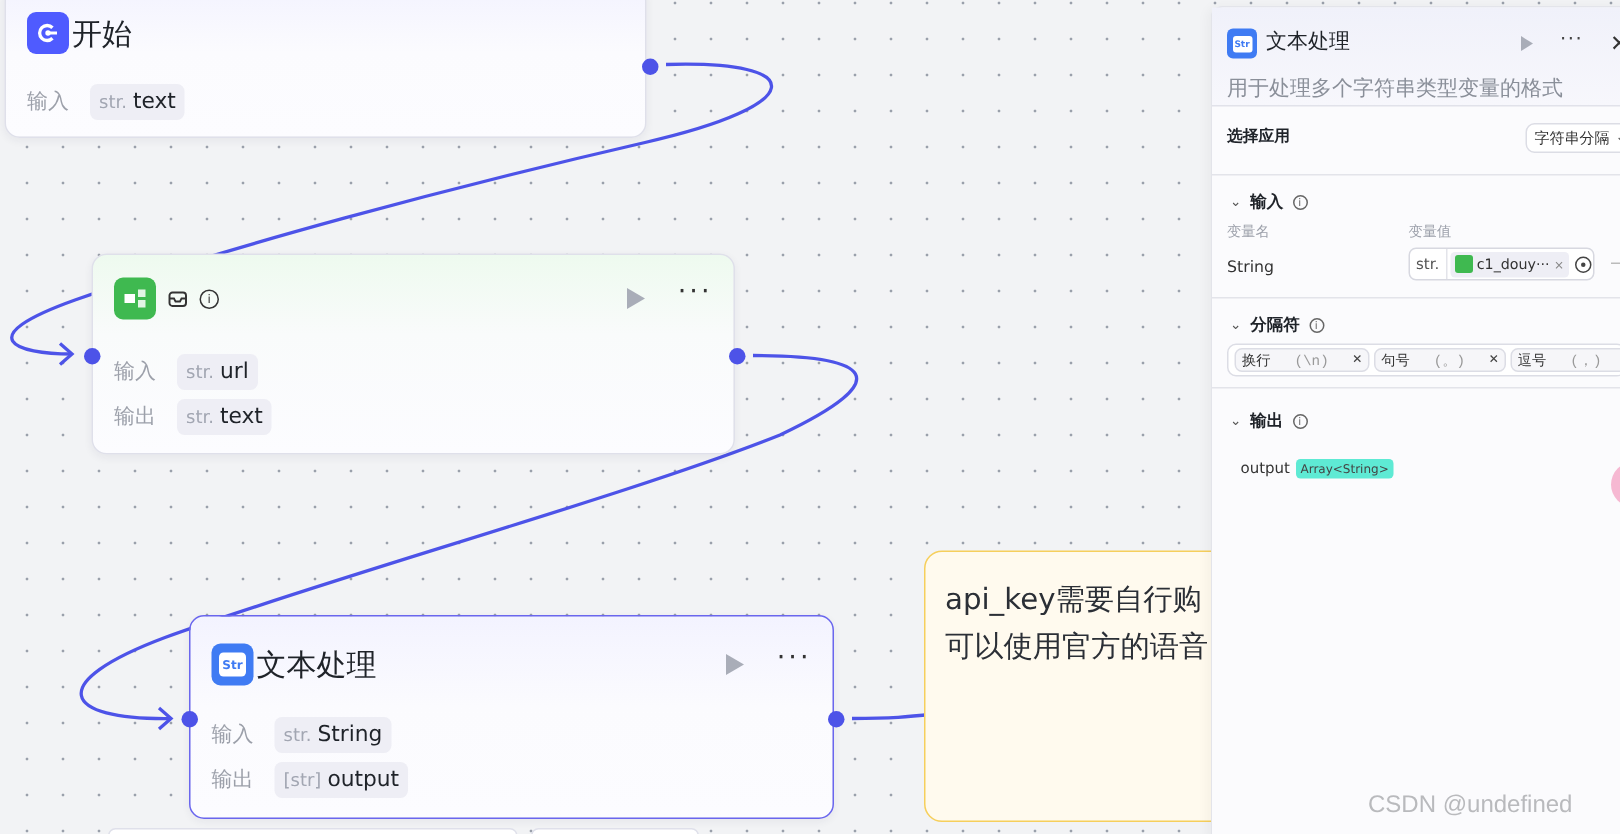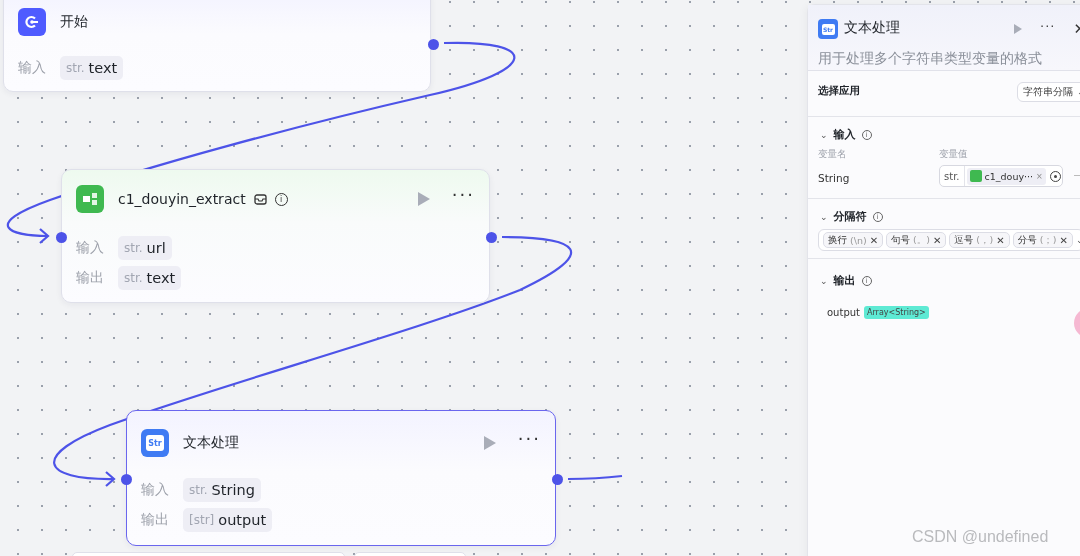--- a/index.html
+++ b/index.html
@@ -23,21 +23,21 @@
     border-radius: 10px;
     box-shadow: 0 2px 6px rgba(30,35,60,0.06);
   }
   .node.green-head { background: linear-gradient(180deg, #eefaef 0%, #f9fbfb 40%, #fcfcff 100%); }
   .node.selected { border: 1.5px solid #6a66ee; }
   .node-head { position: absolute; left: 14px; top: 14px; right: 14px; height: 30px; display: flex; align-items: center; }
   .node-icon {
     width: 28px; height: 28px; border-radius: 6px;
     display: flex; align-items: center; justify-content: center; flex: none;
   }
-  .node-title { font-size: 14px; margin-left: 14px; color: #1f2329; white-space: nowrap; }
+  .node-title { font-size: 20px; margin-left: 2px; color: #1f2329; white-space: nowrap; }
   .head-extra { margin-left: 8px; display: flex; align-items: center; gap: 8px; color: #333; }
   .head-actions { margin-left: auto; display: flex; align-items: center; gap: 22px; }
   .play-icon { width: 0; height: 0; border-left: 12px solid #a9adb8; border-top: 7.5px solid transparent; border-bottom: 7.5px solid transparent; }
   .more-icon { font-size: 18px; letter-spacing: 2px; color: #333; line-height: 10px; padding-bottom: 8px; }
   .row { position: absolute; left: 14px; display: flex; align-items: center; }
   .row-label { font-size: 14px; color: #9ca0aa; width: 42px; }
   .chip {
     background: #eeeef5; border-radius: 5px; height: 24px; padding: 0 6px;
     display: flex; align-items: center; gap: 4px;
   }
@@ -78,21 +78,21 @@
   .col-lbl { position: absolute; font-size: 9.5px; color: #9ca0aa; }
   .var-name { position: absolute; left: 10px; top: 167px; font-size: 10.5px; color: #333; }
   .ref-box { position: absolute; left: 131px; top: 160px; width: 124px; height: 22px; border: 1px solid #d7d8e0; border-radius: 5px; background: #fff; display:flex; align-items:center; }
   .ref-type { font-size: 10px; color: #555; padding: 0 4px; border-right: 1px solid #e3e4ea; height: 100%; display:flex; align-items:center; }
   .ref-chip { margin-left: 2px; height: 17px; background: #eeeef5; border-radius: 3px; display:flex; align-items:center; padding: 0 3px; gap: 3px; font-size: 9.5px; color:#333; }
   .mini-green { width: 12px; height: 12px; border-radius: 2px; background:#3fb950; }
   .ref-target { margin-left: 4px; width: 11px; height: 11px; border: 1.2px solid #444; border-radius: 50%; position: relative; }
   .ref-target::after { content:""; position:absolute; left:3px; top:3px; width:3px; height:3px; border-radius:50%; background:#444; }
   .ref-dash { position: absolute; left: 266px; top: 170px; width: 10px; height: 1px; background:#bbb; }
   .sep-box { position: absolute; left: 10px; top: 224px; width: 266px; height: 22px; border: 1px solid #dcdde5; border-radius: 6px; background:#fff; display:flex; align-items:center; gap: 3px; padding-left: 4px; overflow: hidden; }
-  .sep-tag { height: 16px; border: 1px solid #dcdde5; border-radius: 5px; background:#f6f6f9; display:flex; align-items:center; gap: 3px; padding: 0 4px; font-size: 9.5px; color:#333; white-space: nowrap; }
+  .sep-tag { height: 16px; border: 1px solid #dcdde5; border-radius: 5px; background:#f6f6f9; display:flex; align-items:center; gap: 16px; padding: 0 4px; font-size: 9.5px; color:#333; white-space: nowrap; font-family: Liberation Mono, monospace; }
   .sep-tag .sym { color:#999; }
   .sep-tag .x { font-size: 10px; color:#444; }
   .out-row { position: absolute; left: 19px; top: 301px; display:flex; align-items:center; gap: 4px; }
   .out-name { font-size: 10px; color:#333; }
   .out-type { font-size: 8px; color:#444; background:#5eead4; border-radius: 3px; padding: 2px 3px; }
   .pink-fab { position: absolute; left: 266px; top: 303px; width: 30px; height: 30px; border-radius: 50%; background: #f6b8d2; }
   .watermark { position: absolute; left: 912px; top: 528px; font-size: 16px; color: #b9babd; font-family: "Liberation Sans", sans-serif; }
 </style>
 </head>
 <body>
@@ -133,21 +133,20 @@
 
   <div class="node green-head" style="left:61px; top:169px; width:429px; height:134px;">
     <div class="node-head">
       <div class="node-icon" style="background:#3fb950;">
         <svg width="16" height="16" viewBox="0 0 16 16">
             <rect x="1" y="5" width="7" height="6" fill="#fff"></rect>
             <rect x="10" y="2" width="5" height="5" fill="#fff" opacity="0.85"></rect>
             <rect x="10" y="9" width="5" height="5" fill="#fff" opacity="0.85"></rect>
           </svg>
       </div>
-      <span class="node-title">c1_douyin_extract</span>
       <span class="head-extra">
         <svg width="13" height="11" viewBox="0 0 13 11">
             <rect x="1" y="1" width="11" height="9" rx="2" fill="none" stroke="#333" stroke-width="1.3"></rect>
             <path d="M1 5 H4 L5 7 H8 L9 5 H12" fill="none" stroke="#333" stroke-width="1.2"></path>
           </svg>
         <span class="info" style="width:13px;height:13px;font-size:8px;border-color:#333;color:#333;">i</span>
       </span>
       <span class="head-actions">
         <span class="play-icon"></span>
         <span class="more-icon">···</span>
@@ -193,20 +192,26 @@
       <span class="row-label">输出</span>
       <span class="chip">
         <span class="chip-type">[str]</span>
         <span class="chip-name">output</span>
       </span>
     </div>
     <div class="port" style="left:-6px; top:63px;"></div>
     <div class="port" style="left:425px; top:63px;"></div>
   </div>
 
+  <div class="note">
+    <div class="note-text">
+      <div>api_key需要自行购</div>
+      <div>可以使用官方的语音</div>
+    </div>
+  </div>
 
   <div class="stub" style="left:72px; width:273px;"></div>
   <div class="stub" style="left:354px; width:112px;"></div>
 </div>
 
 <div class="panel">
   <div class="panel-head">
     <div class="p-icon">
       <span style="display:flex;align-items:center;justify-content:center;width:13px;height:11px;background:#fff;border-radius:2px;font-size:6px;font-weight:bold;color:#3f7bf3;">Str</span>
     </div>

